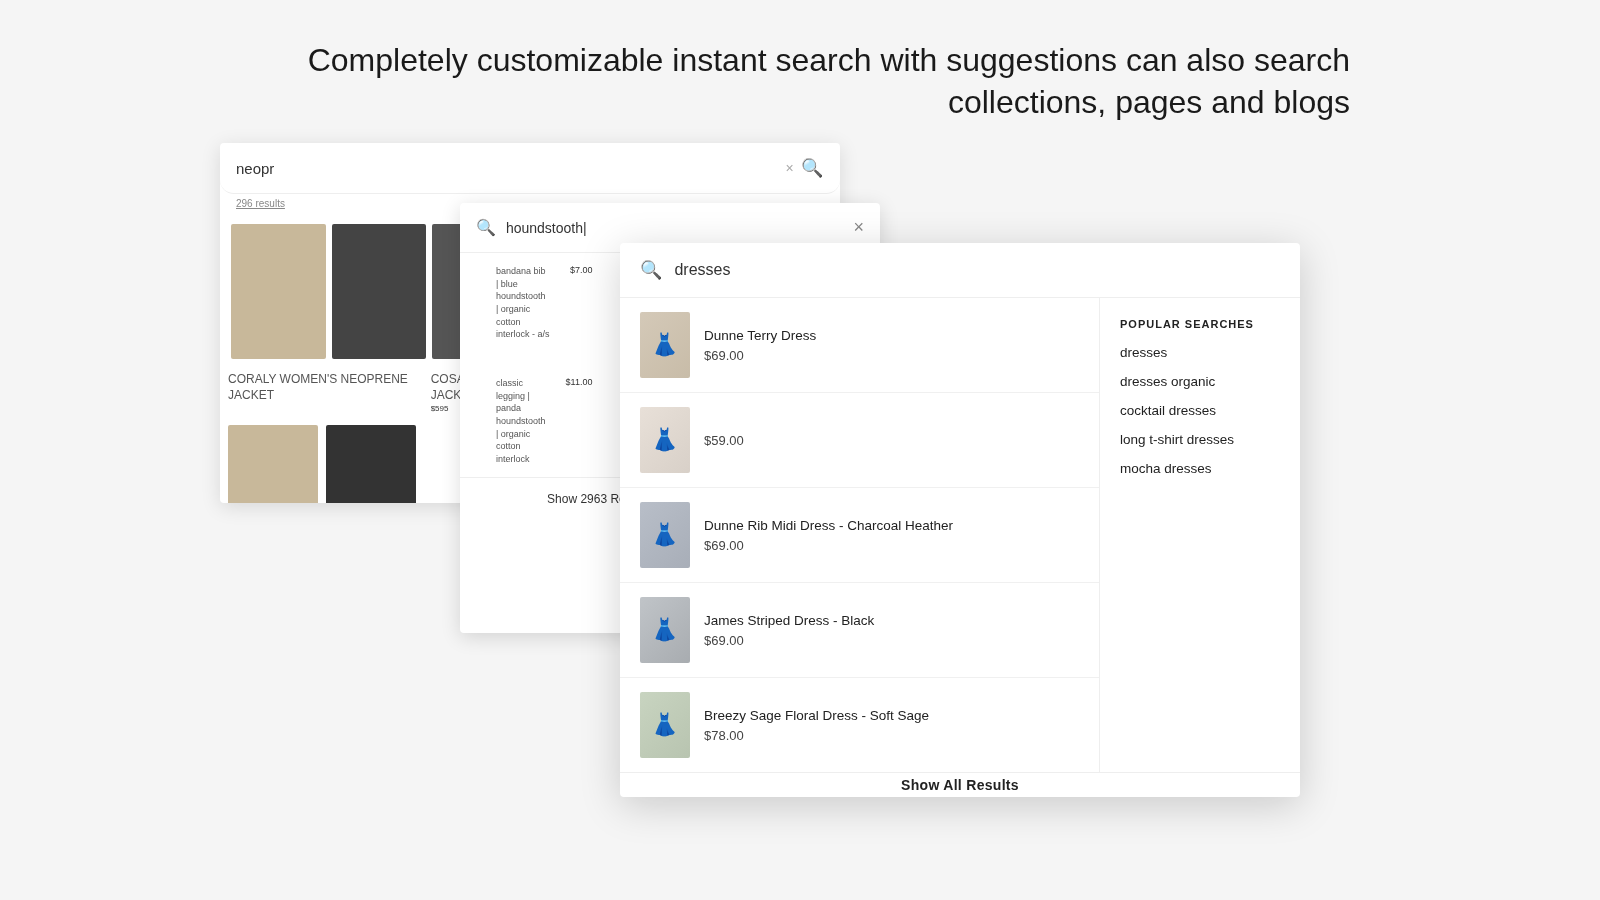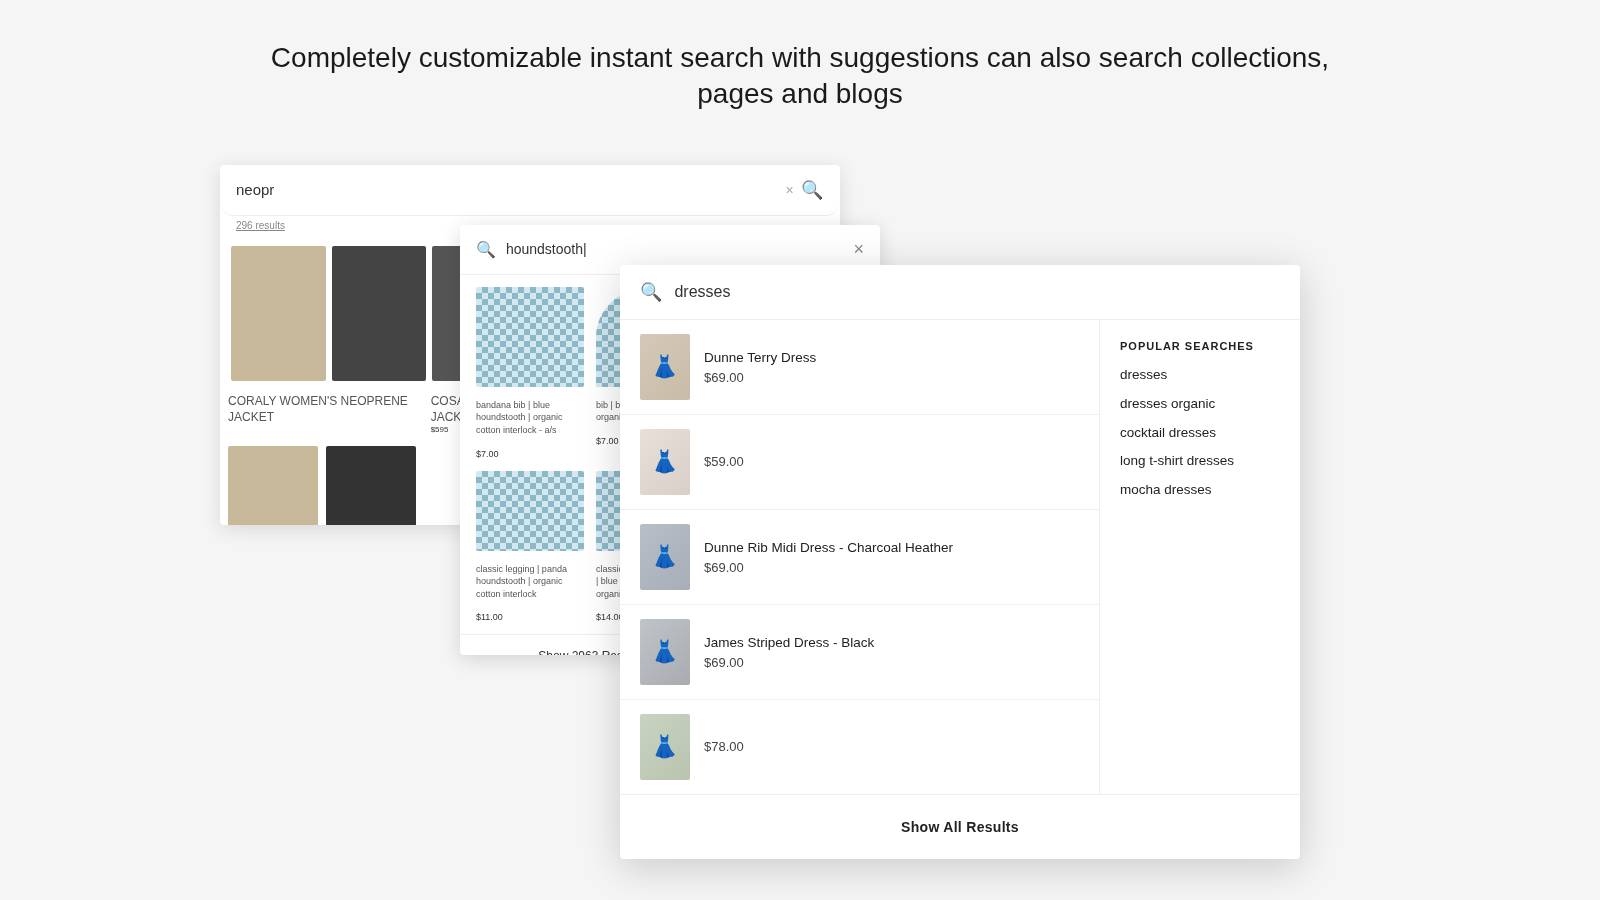--- a/index.html
+++ b/index.html
@@ -16,25 +16,25 @@
       width: 1600px;
       height: 900px;
       background: #f5f5f5;
       display: flex;
       flex-direction: column;
       align-items: center;
       padding-top: 40px;
     }
 
     .headline {
-      font-size: 28px;
+      font-size: 32px;
       font-weight: 400;
       color: #1a1a1a;
-      text-align: center;
-      margin-bottom: 52px;
+      text-align: right;
+      margin-bottom: 20px;
       max-width: 1100px;
       line-height: 1.3;
     }
 
     .demo-area {
       position: relative;
       width: 1200px;
       height: 720px;
     }
 
@@ -161,22 +161,22 @@
 
     .product-grid-back-2 {
       display: grid;
       grid-template-columns: repeat(2, 1fr);
       gap: 12px;
       padding: 12px 16px;
     }
 
     .product-card-back-2 {
       display: flex;
-      flex-direction: column;
-      gap: 12px;
+      flex-direction: row;
+      gap: 20px;
     }
 
     .product-img-back-2 {
       background: #d4e8d4;
       height: 100px;
       border-radius: 2px;
     }
 
     .product-img-back-2-pants {
       background: #c8d8e8;
@@ -305,21 +305,21 @@
     .suggestion-item {
       font-size: 13.5px;
       color: #222;
       margin-bottom: 10px;
       cursor: pointer;
       line-height: 1.4;
     }
 
     .show-all-results {
       text-align: center;
-      padding: 24px;
+      padding: 4px;
       font-size: 14px;
       font-weight: 600;
       color: #222;
       border-top: 1px solid #eee;
       cursor: pointer;
       letter-spacing: 0.3px;
     }
 
     
     .person-silhouette {
@@ -460,20 +460,21 @@
               <div class="product-name">James Striped Dress - Black</div>
               <div class="product-price">$69.00</div>
             </div>
           </div>
 
           <div class="product-item">
             <div class="product-img-main img-placeholder-5">
               <div class="person-silhouette">👗</div>
             </div>
             <div class="product-details">
+              <div class="product-name">Breezy Sage Floral Dress - Soft Sage</div>
               <div class="product-price">$78.00</div>
             </div>
           </div>
 
         </div>
 
         <div class="suggestions-column">
           <div class="popular-searches-title">Popular Searches</div>
           <div class="suggestion-item">dresses</div>
           <div class="suggestion-item">dresses organic</div>

